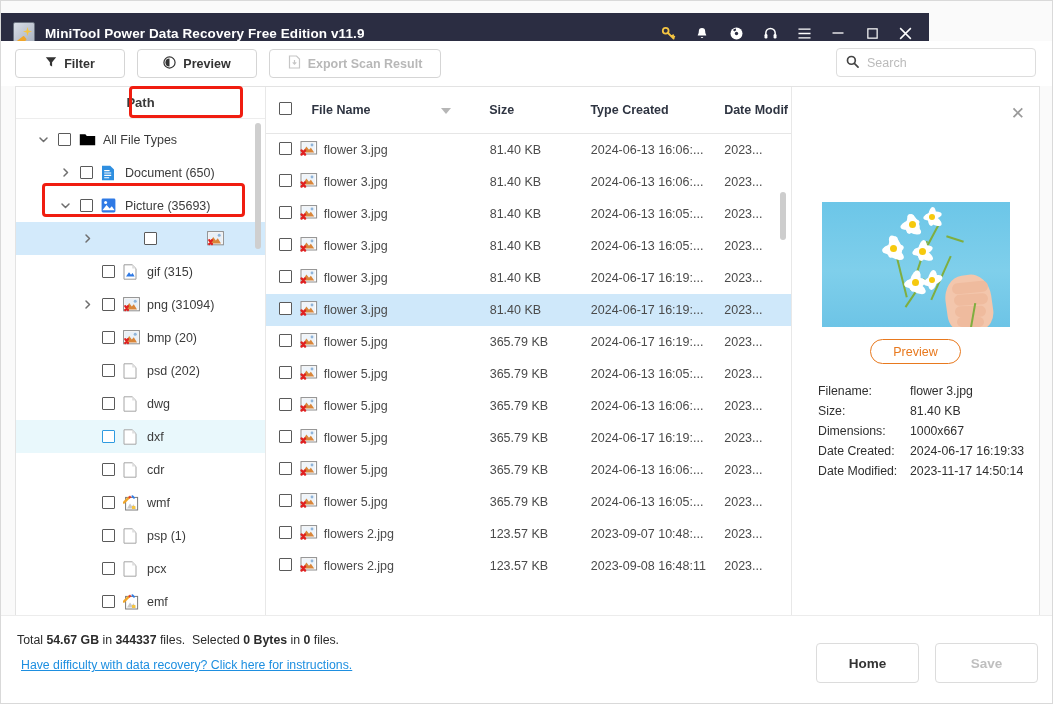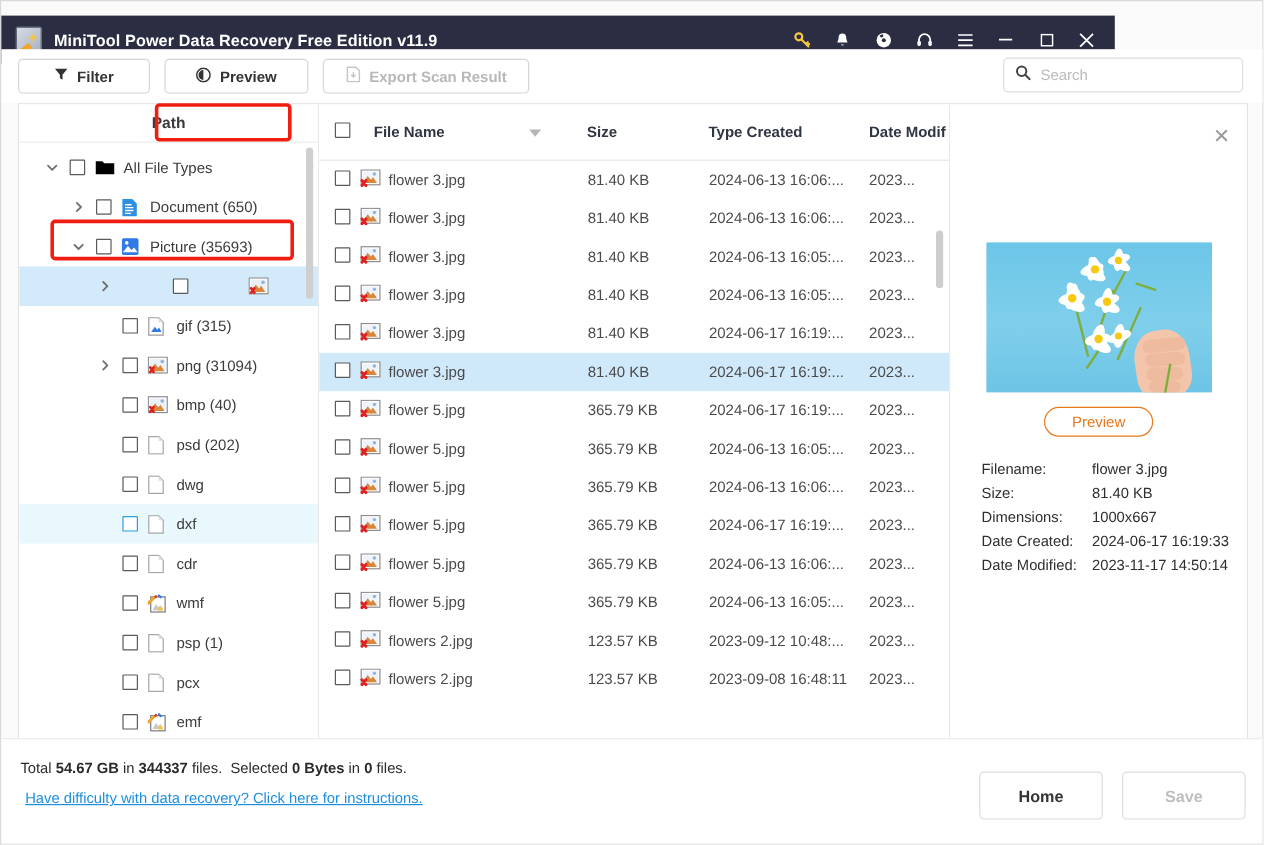--- a/index.html
+++ b/index.html
@@ -464,21 +464,21 @@
             <span class="cbox" style="margin-left: 6px;"></span>
             <span class="ficon">
               <svg width="17" height="15" viewBox="0 0 17 15">
                 <rect x=".6" y=".6" width="15.8" height="13.2" fill="#ffffff" stroke="#8d8d8d" stroke-width="1"></rect>
                 <rect x="2" y="2" width="13" height="10.4" fill="#e9f0f7"></rect>
                 <path d="M2 12.4 6.2 6l2.6 3.4 2-2.2 3.2 5.2z" fill="#d9863a"></path>
                 <circle cx="12.2" cy="4.2" r="1.5" fill="#8fb4d9"></circle>
                 <path d="M2.2 9.2 5 13M5 9.2 2.2 13" stroke="#e02020" stroke-width="2.2" stroke-linecap="round"></path>
               </svg>
             </span>
-            <span class="tlabel">bmp (40)</span>
+            <span class="tlabel">bmp (20)</span>
           </div>
           <div class="tnode" style="padding-left: 62px;">
             <span class="caret"></span>
             <span class="cbox" style="margin-left: 6px;"></span>
             <span class="ficon">
               <svg width="14" height="16" viewBox="0 0 14 16">
                 <path d="M1 .8h8.2L13 4.6V15.2H1z" fill="#ffffff" stroke="#a6a6a6" stroke-width="1"></path>
                 <path d="M9.2.8 13 4.6H9.2z" fill="#dfdfdf"></path>
               </svg>
             </span>
@@ -759,21 +759,21 @@
             <div class="r-check"><span class="cbox" style="display:inline-block"></span></div>
             <div class="r-icon"><svg width="18" height="15" viewBox="0 0 18 15">
                 <rect x="1" y=".6" width="15.6" height="12.4" fill="#ffffff" stroke="#8d8d8d" stroke-width="1"></rect>
                 <rect x="2.4" y="2" width="12.8" height="9.6" fill="#eef4fa"></rect>
                 <path d="M2.4 11.6 6.4 5.6l2.6 3.2 1.9-2 3.3 4.8z" fill="#d9863a"></path>
                 <circle cx="12" cy="4" r="1.4" fill="#8fb4d9"></circle>
                 <path d="M1.6 9.4 5 13.6M5 9.4 1.6 13.6" stroke="#e02020" stroke-width="2.4" stroke-linecap="round"></path>
               </svg></div>
             <div class="r-name">flowers 2.jpg</div>
             <div class="r-size">123.57 KB</div>
-            <div class="r-created">2023-09-12 10:48:...</div>
+            <div class="r-created">2023-09-07 10:48:...</div>
             <div class="r-modified">2023...</div>
           </div>
           <div class="row">
             <div class="r-check"><span class="cbox" style="display:inline-block"></span></div>
             <div class="r-icon"><svg width="18" height="15" viewBox="0 0 18 15">
                 <rect x="1" y=".6" width="15.6" height="12.4" fill="#ffffff" stroke="#8d8d8d" stroke-width="1"></rect>
                 <rect x="2.4" y="2" width="12.8" height="9.6" fill="#eef4fa"></rect>
                 <path d="M2.4 11.6 6.4 5.6l2.6 3.2 1.9-2 3.3 4.8z" fill="#d9863a"></path>
                 <circle cx="12" cy="4" r="1.4" fill="#8fb4d9"></circle>
                 <path d="M1.6 9.4 5 13.6M5 9.4 1.6 13.6" stroke="#e02020" stroke-width="2.4" stroke-linecap="round"></path>

